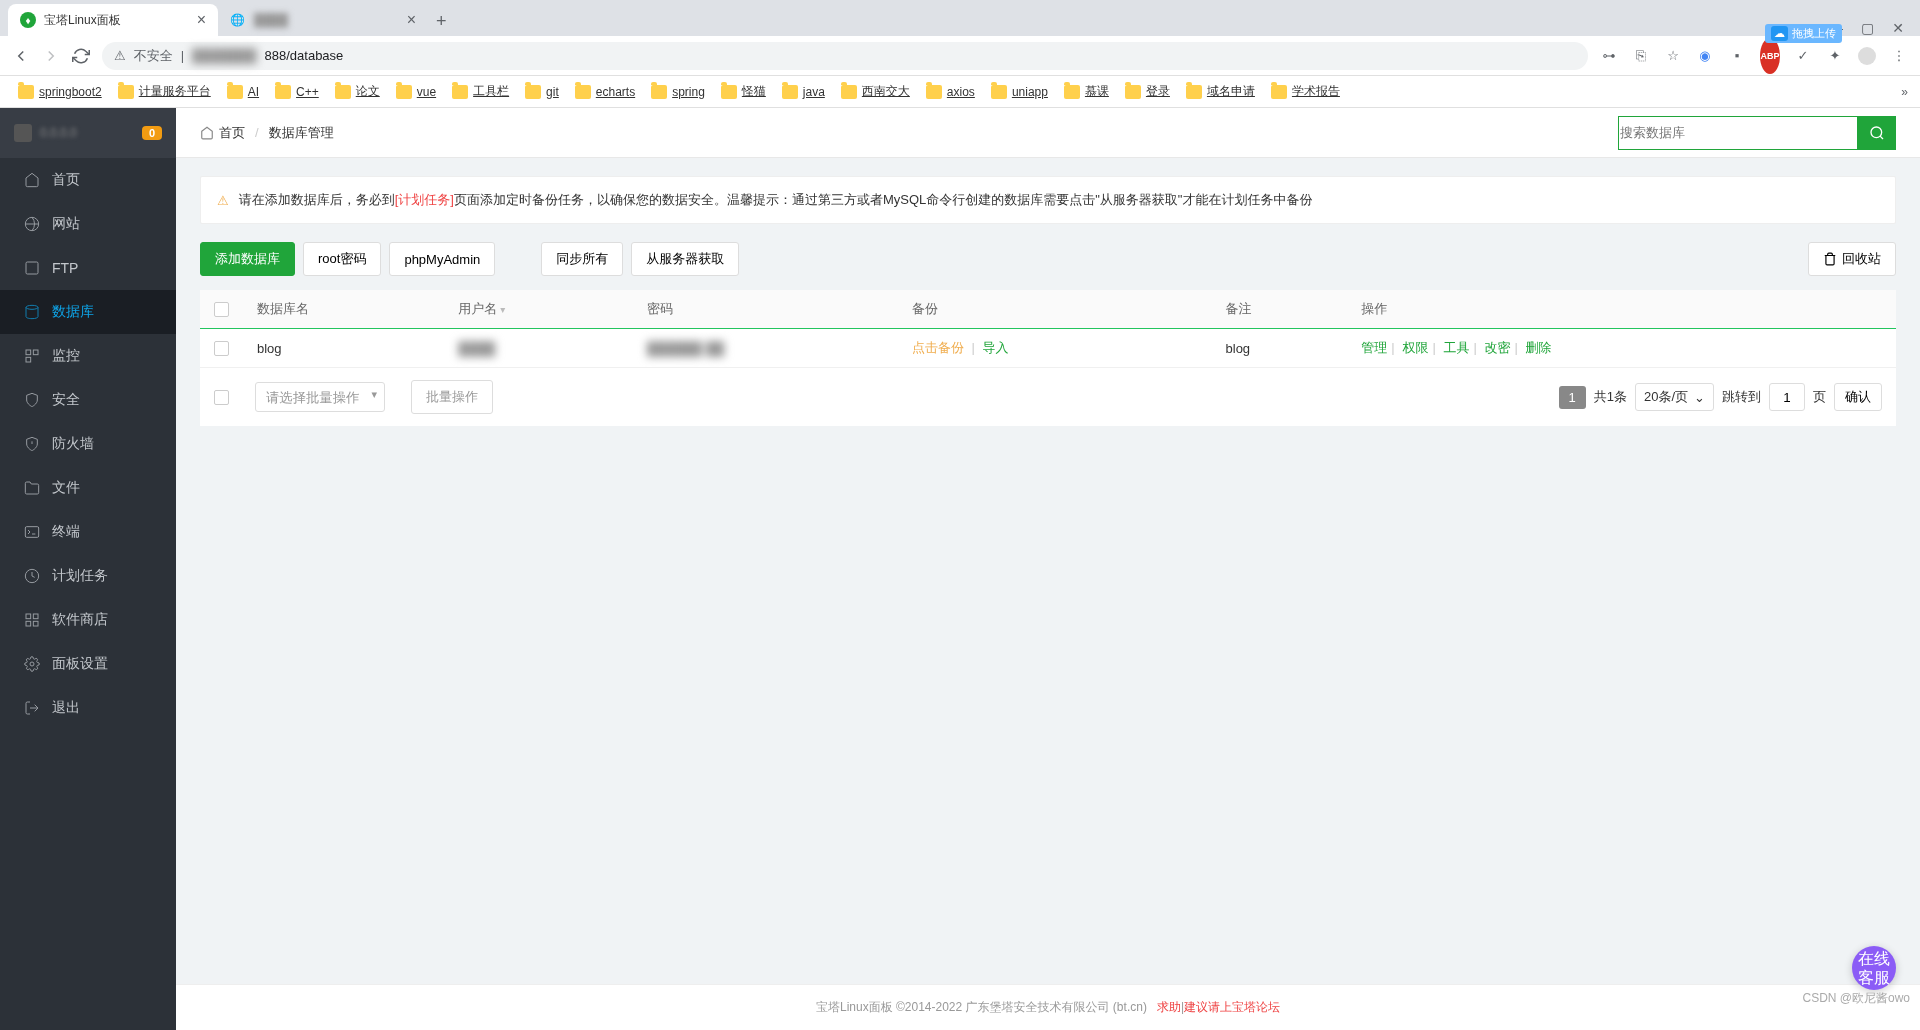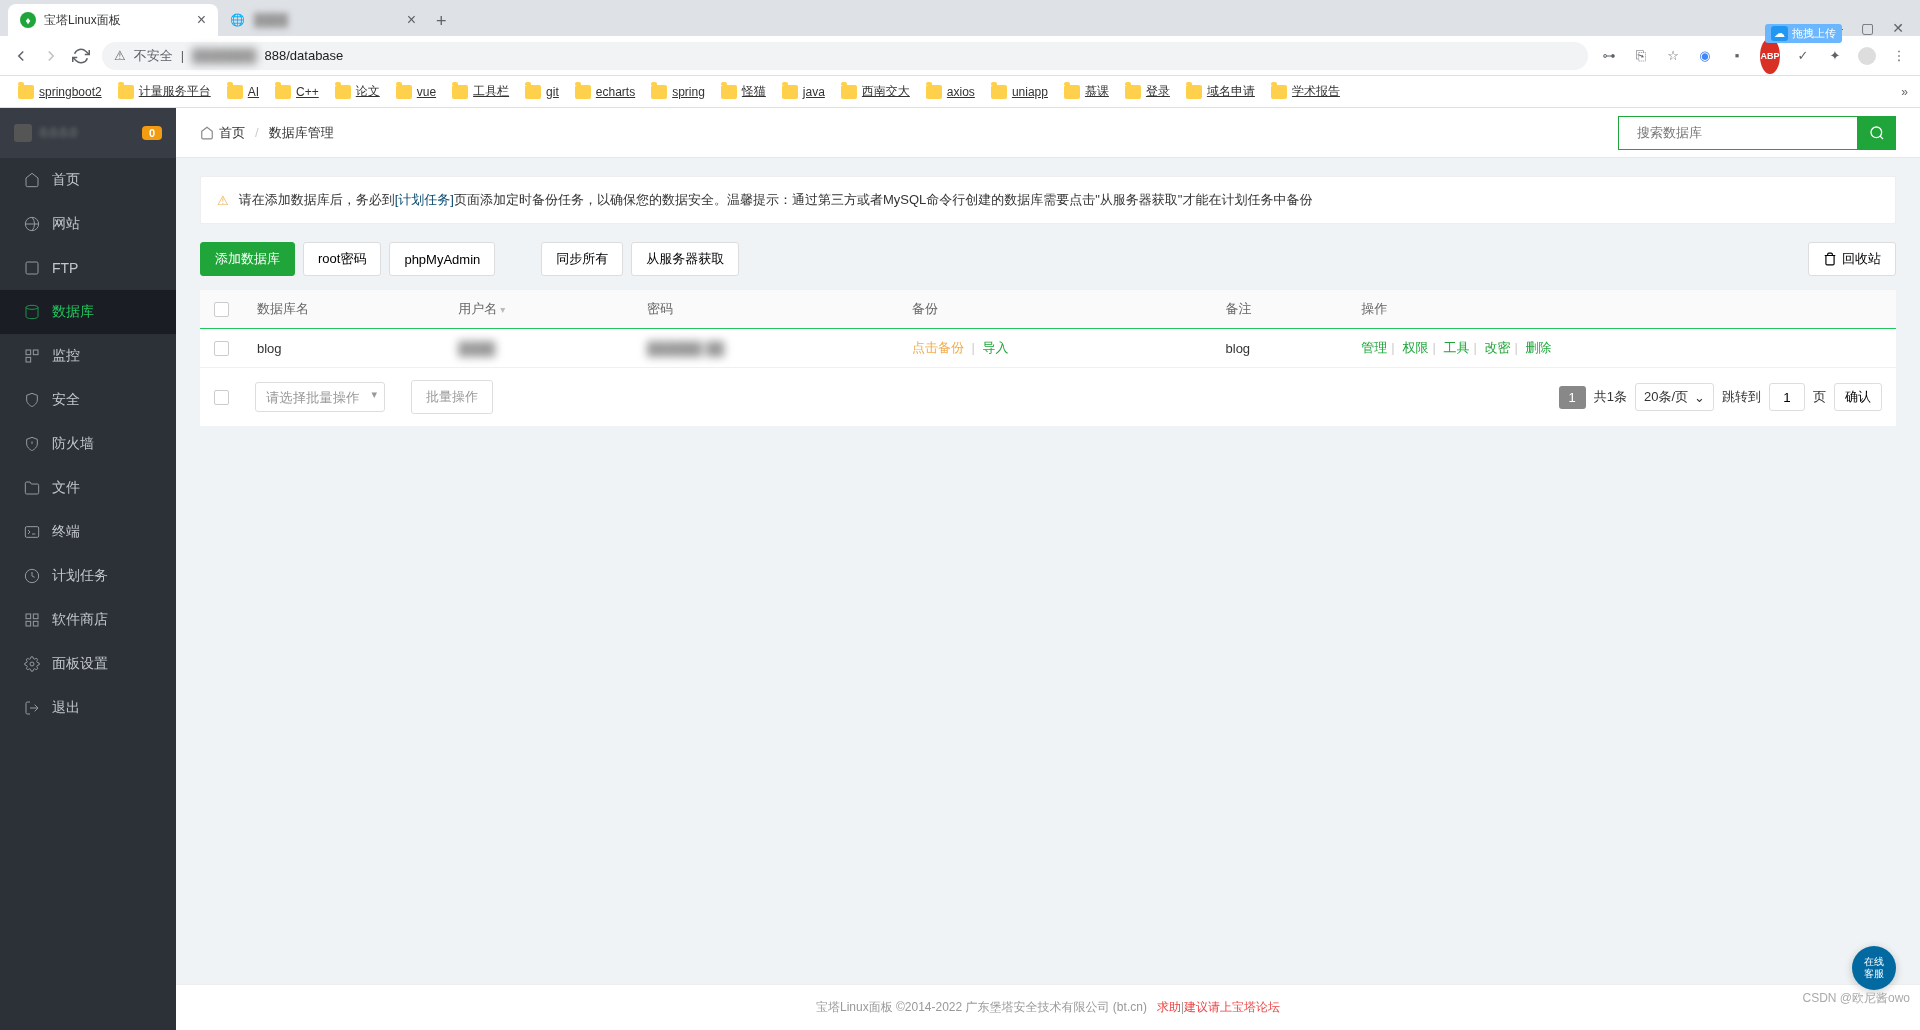--- a/index.html
+++ b/index.html
@@ -34,40 +34,40 @@
     
     
     .app { display: flex; height: calc(100vh - 108px); }
     
     .sidebar { width: 176px; background: #2c3138; color: #c3c7cc; display: flex; flex-direction: column; }
     .sidebar-header { height: 50px; display: flex; align-items: center; padding: 0 14px; background: #383d45; gap: 8px; position: relative; }
     .sidebar-logo { width: 18px; height: 18px; background: #555; border-radius: 3px; }
     .sidebar-header-text { color: #888; filter: blur(2px); flex: 1; font-size: 12px; }
     .msg-badge { background: #f39c12; color: #fff; border-radius: 4px; padding: 1px 7px; font-size: 11px; font-weight: bold; }
     .sidebar-item { height: 44px; display: flex; align-items: center; padding: 0 24px; gap: 12px; cursor: pointer; font-size: 14px; }
-    .sidebar-item.active { background: #1a1e24; color: #22c55e; }
+    .sidebar-item.active { background: #1a1e24; color: #0ea5e9; }
     .sidebar-icon { width: 16px; height: 16px; display: inline-flex; align-items: center; justify-content: center; opacity: 0.7; }
     .sidebar-icon svg { width: 16px; height: 16px; stroke: currentColor; fill: none; stroke-width: 1.5; }
     
     .main { flex: 1; background: #f0f3f5; overflow: auto; display: flex; flex-direction: column; }
     
     .breadcrumb-bar { height: 50px; background: #fff; border-bottom: 1px solid #e8e8e8; display: flex; align-items: center; padding: 0 24px; gap: 10px; }
     .bc-home { display: flex; align-items: center; gap: 5px; cursor: pointer; }
     .bc-sep { color: #ccc; }
     .bc-current { color: #333; }
     .search-wrap { margin-left: auto; display: flex; }
-    .search-input { width: 240px; height: 34px; border: 1px solid #20a53a; padding: 0 18px; font-size: 13px; outline: none; }
+    .search-input { width: 240px; height: 34px; border: 1px solid #20a53a; padding: 0 1px; font-size: 13px; outline: none; }
     .search-btn { width: 38px; height: 34px; background: #20a53a; border: none; color: #fff; cursor: pointer; display: flex; align-items: center; justify-content: center; }
     .search-btn svg { width: 16px; height: 16px; }
     
     .content { padding: 18px 24px; flex: 1; }
     
     .alert { background: #fff; border: 1px solid #eee; padding: 14px 16px; display: flex; align-items: center; gap: 10px; font-size: 13px; border-radius: 2px; }
     .alert-icon { color: #f0ad4e; }
-    .alert .highlight { color: #0c4a6e; }
+    .alert .highlight { color: #ef4444; }
     
     .toolbar { margin-top: 18px; display: flex; gap: 8px; align-items: center; }
     .btn { height: 34px; padding: 0 14px; border: 1px solid #ddd; background: #fff; border-radius: 3px; cursor: pointer; font-size: 13px; display: inline-flex; align-items: center; gap: 5px; }
     .btn-primary { background: #20a53a; border-color: #20a53a; color: #fff; }
     .toolbar .gap { width: 30px; }
     .toolbar .spacer { flex: 1; }
     
     .table-wrap { background: #fff; margin-top: 14px; }
     .table { width: 100%; border-collapse: collapse; }
     .table th, .table td { text-align: left; padding: 10px 14px; font-size: 13px; font-weight: normal; }
@@ -87,21 +87,21 @@
     .select-wrap { position: relative; display: inline-block; }
     .select-wrap::after { content: '▾'; position: absolute; right: 8px; top: 6px; color: #999; pointer-events: none; font-size: 11px; }
     .pagination { margin-left: auto; display: flex; align-items: center; gap: 8px; }
     .page-num { background: #888; color: #fff; padding: 4px 10px; border-radius: 3px; }
     .page-size { border: 1px solid #ddd; padding: 4px 8px; border-radius: 3px; display: flex; align-items: center; gap: 6px; }
     .jump-input { width: 36px; height: 28px; border: 1px solid #ddd; text-align: center; border-radius: 3px; }
     
     .footer { text-align: center; padding: 14px; font-size: 12px; color: #999; background: #fff; border-top: 1px solid #eee; }
     .footer .link { color: #ef4444; cursor: pointer; }
     
-    .float-service { position: fixed; right: 24px; bottom: 40px; width: 44px; height: 44px; border-radius: 50%; background: #0369a1; color: #fff; display: flex; align-items: center; justify-content: center; font-size: 10px; line-height: 1.2; text-align: center; cursor: pointer; box-shadow: 0 2px 8px rgba(0,0,0,0.2); }
+    .float-service { position: fixed; right: 24px; bottom: 40px; width: 44px; height: 44px; border-radius: 50%; background: #8b5cf6; color: #fff; display: flex; align-items: center; justify-content: center; font-size: 16px; line-height: 1.2; text-align: center; cursor: pointer; box-shadow: 0 2px 8px rgba(0,0,0,0.2); }
     
     .watermark { position: fixed; right: 10px; bottom: 23px; font-size: 12px; color: #aaa; }
   </style>
 </head>
 <body>
 
 <div class="browser-chrome">
   <div class="tab">
     <span class="tab-icon bt">♦</span>
     <span>宝塔Linux面板</span>

